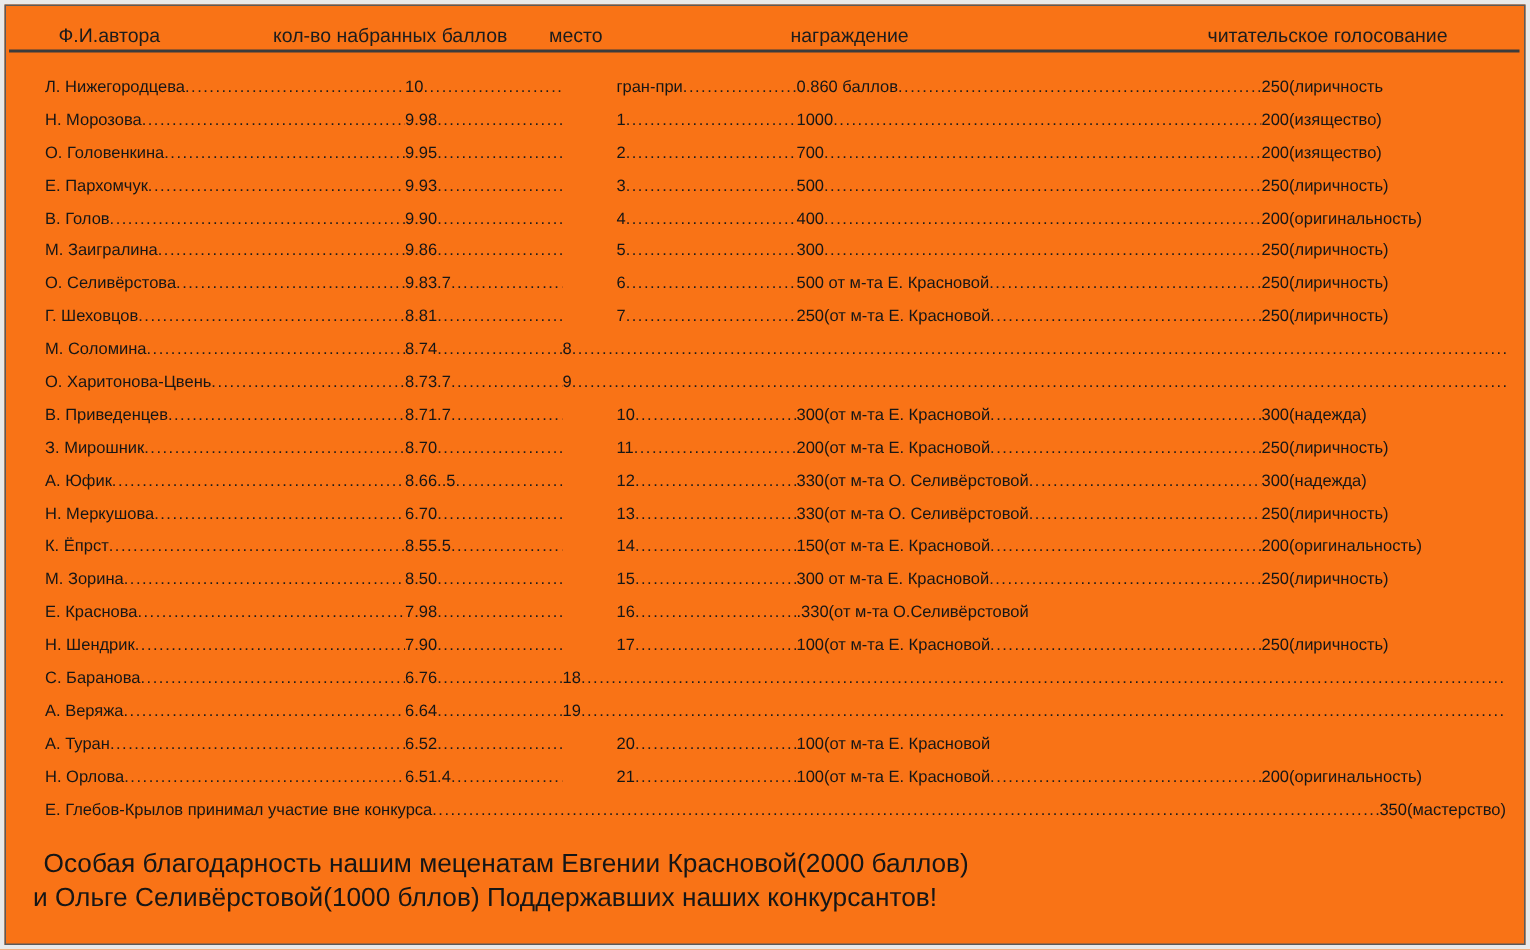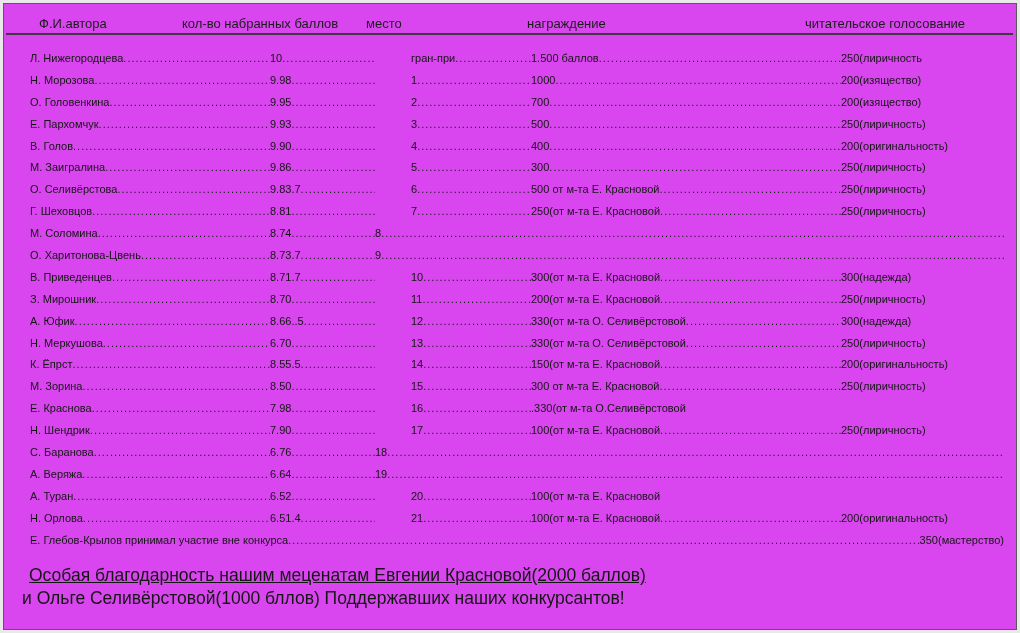--- a/index.html
+++ b/index.html
@@ -1,20 +1,20 @@
 <!DOCTYPE html>
 <html><head>
 <meta charset="utf-8">
 <style>
   html,body{margin:0;padding:0;background:#e9e9e9;}
   .page{
     position:relative;
     width:1014px;height:627px;
     margin:3px auto 0 3px;
-    background:#d946ef;
+    background:#f97316;
     border:1px solid #5a5a5a;
     box-sizing:border-box;
     font-family:"Liberation Sans", sans-serif;
     color:#161616;
     overflow:hidden;
   }
   
   .header-bar{position:absolute;top:0;left:0;right:0;height:32px;}
   .header-bar .h{
     position:absolute;top:13px;
@@ -45,21 +45,21 @@
   .dots{
     flex:1 1 0;min-width:0;overflow:hidden;
     letter-spacing:1px;color:#1c1c1c;
   }
   .vote{flex:0 0 auto;}
   
   .footer{
     position:absolute;top:560px;left:18px;right:12px;
     font-size:17.5px;line-height:23px;color:#161616;
   }
-  .footer .f1{padding-left:7px;text-decoration:underline;}
+  .footer .f1{padding-left:7px;}
 </style>
 </head>
 <body>
 
 <div class="page">
 
   <div class="header-bar">
     <span class="h h1">Ф.И.автора</span>
     <span class="h h2">кол-во набранных баллов</span>
     <span class="h h3">место</span>
@@ -76,21 +76,21 @@
         </span>
         <span class="cell c-score">
           <span class="t">10</span>
           <span class="dots">............................................................................................................................................................................................................................</span>
         </span>
         <span class="cell c-place">
           <span class="t">гран-при</span>
           <span class="dots">............................................................................................................................................................................................................................</span>
         </span>
         <span class="cell c-award">
-          <span class="t">1.500 баллов</span>
+          <span class="t">0.860 баллов</span>
           <span class="dots">............................................................................................................................................................................................................................</span>
         </span>
         <span class="t vote">250(лиричность</span>
       </div>
       <div class="row">
         <span class="cell c-name">
           <span class="t">Н. Морозова</span>
           <span class="dots">............................................................................................................................................................................................................................</span>
         </span>
         <span class="cell c-score">

